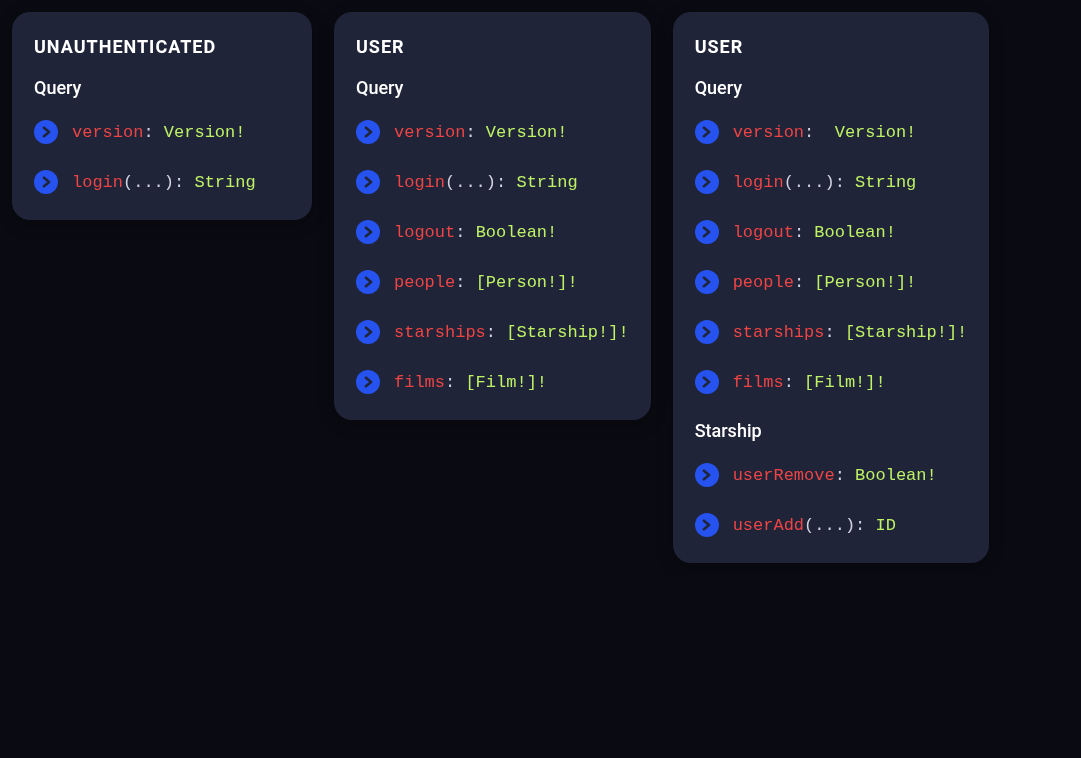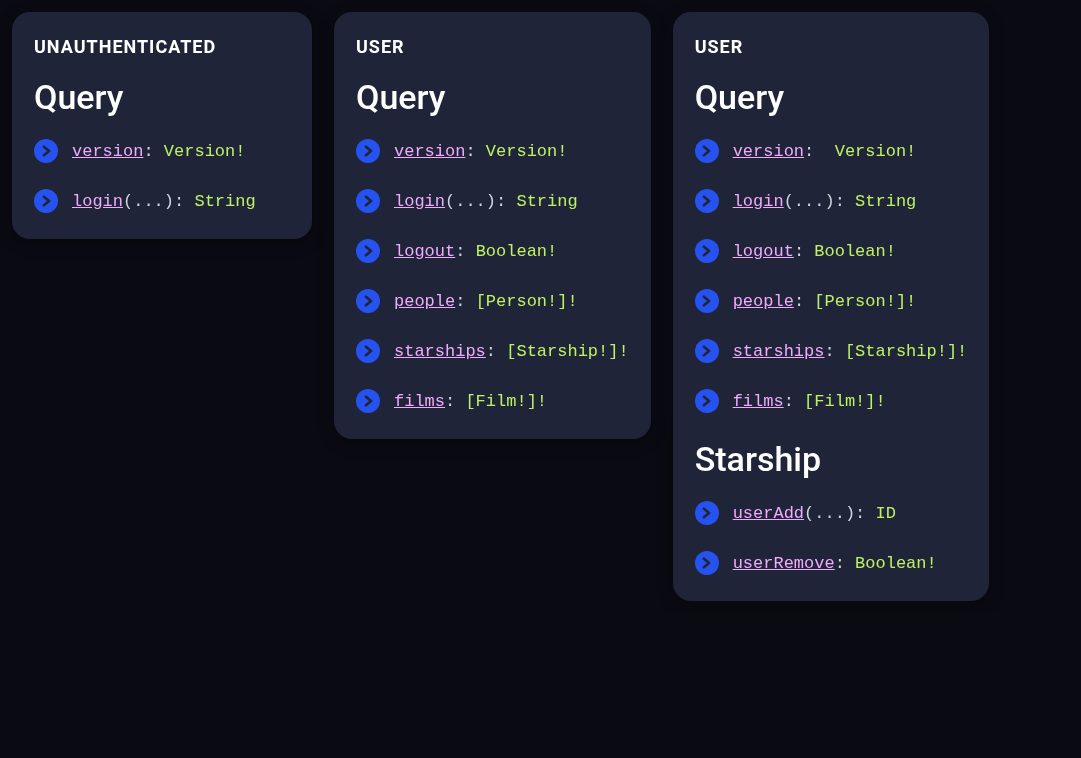--- a/index.html
+++ b/index.html
@@ -24,21 +24,21 @@
     }
     .card-title {
       color: #ffffff;
       font-size: 18px;
       font-weight: 700;
       letter-spacing: 1px;
       margin-bottom: 20px;
     }
     .section-heading {
       color: #ffffff;
-      font-size: 34px;
+      font-size: 18px;
       font-weight: 500;
       margin-bottom: 22px;
       margin-top: 14px;
     }
     .section-heading:first-of-type {
       margin-top: 0;
     }
     .field-row {
       display: flex;
       align-items: center;
@@ -63,22 +63,21 @@
     .chevron-badge svg {
       width: 9px;
       height: 12px;
       stroke: #1f2438;
       stroke-width: 3;
       fill: none;
       stroke-linecap: round;
       stroke-linejoin: round;
     }
     .t-name {
-      color: #f0abfc;
-      text-decoration: underline;
+      color: #ef4444;
     }
     .t-args {
       color: #d0d4e0;
     }
     .t-colon {
       color: #d0d4e0;
     }
     .t-type {
       color: #bef264;
     }
@@ -212,23 +211,23 @@
       </span>
       <span><span class="t-name">films</span><span class="t-colon t-sp">: </span><span class="t-type">[Film!]!</span></span>
     </div>
     <div class="section-heading">Starship</div>
     <div class="field-row">
       <span class="chevron-badge">
         <svg viewBox="0 0 10 14">
           <polyline points="2,2 8,7 2,12"></polyline>
         </svg>
       </span>
+      <span><span class="t-name">userRemove</span><span class="t-colon t-sp">: </span><span class="t-type">Boolean!</span></span>
+    </div>
+    <div class="field-row">
+      <span class="chevron-badge">
+        <svg viewBox="0 0 10 14">
+          <polyline points="2,2 8,7 2,12"></polyline>
+        </svg>
+      </span>
       <span><span class="t-name">userAdd</span><span class="t-args">(...)</span><span class="t-colon t-sp">: </span><span class="t-type">ID</span></span>
-    </div>
-    <div class="field-row">
-      <span class="chevron-badge">
-        <svg viewBox="0 0 10 14">
-          <polyline points="2,2 8,7 2,12"></polyline>
-        </svg>
-      </span>
-      <span><span class="t-name">userRemove</span><span class="t-colon t-sp">: </span><span class="t-type">Boolean!</span></span>
     </div>
   </div>
 
 </body></html>

